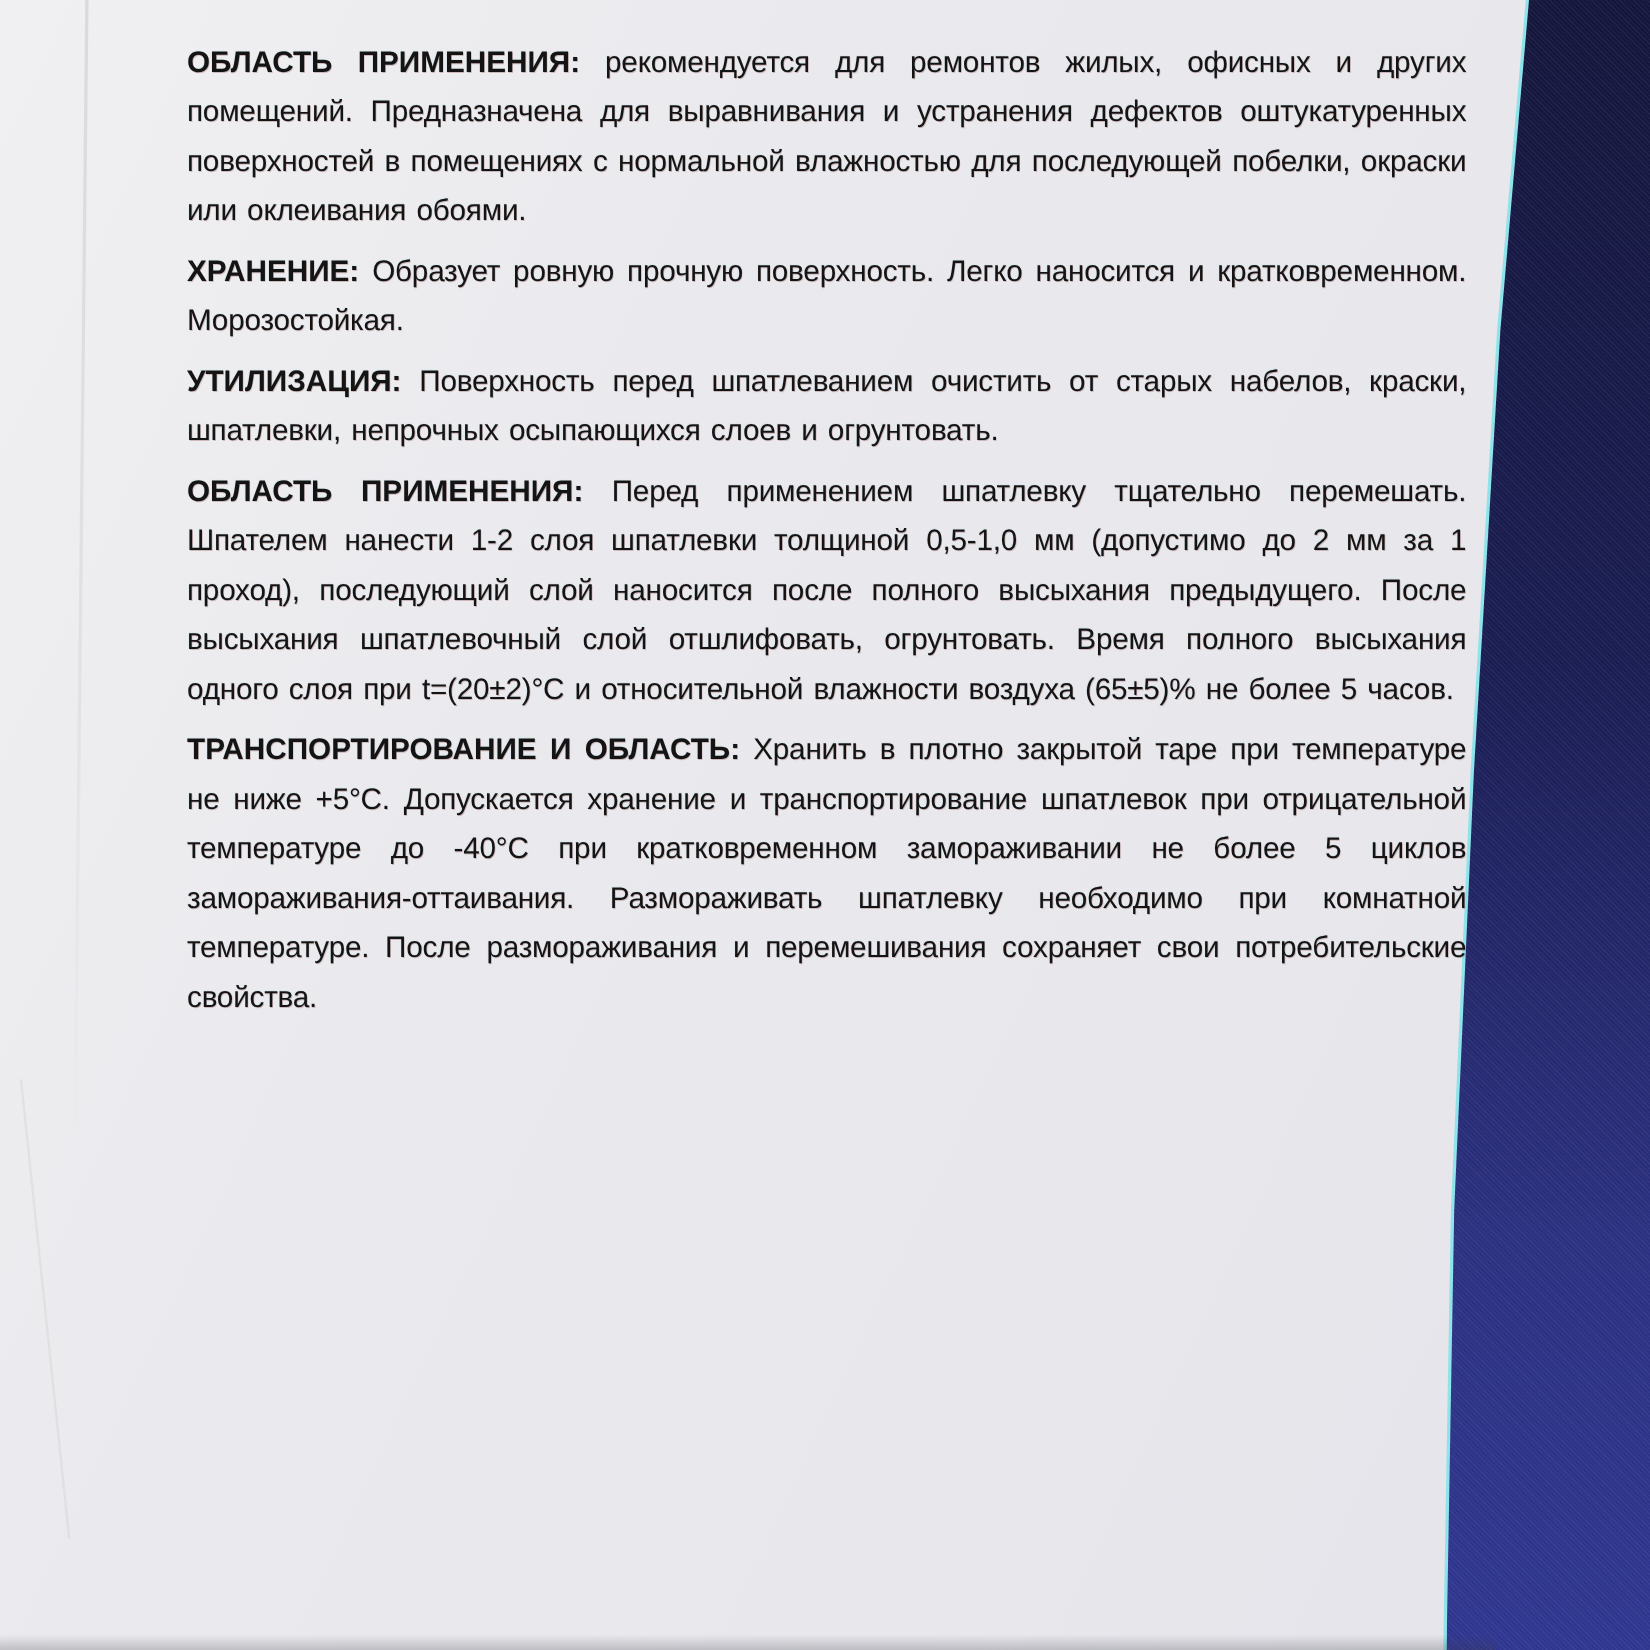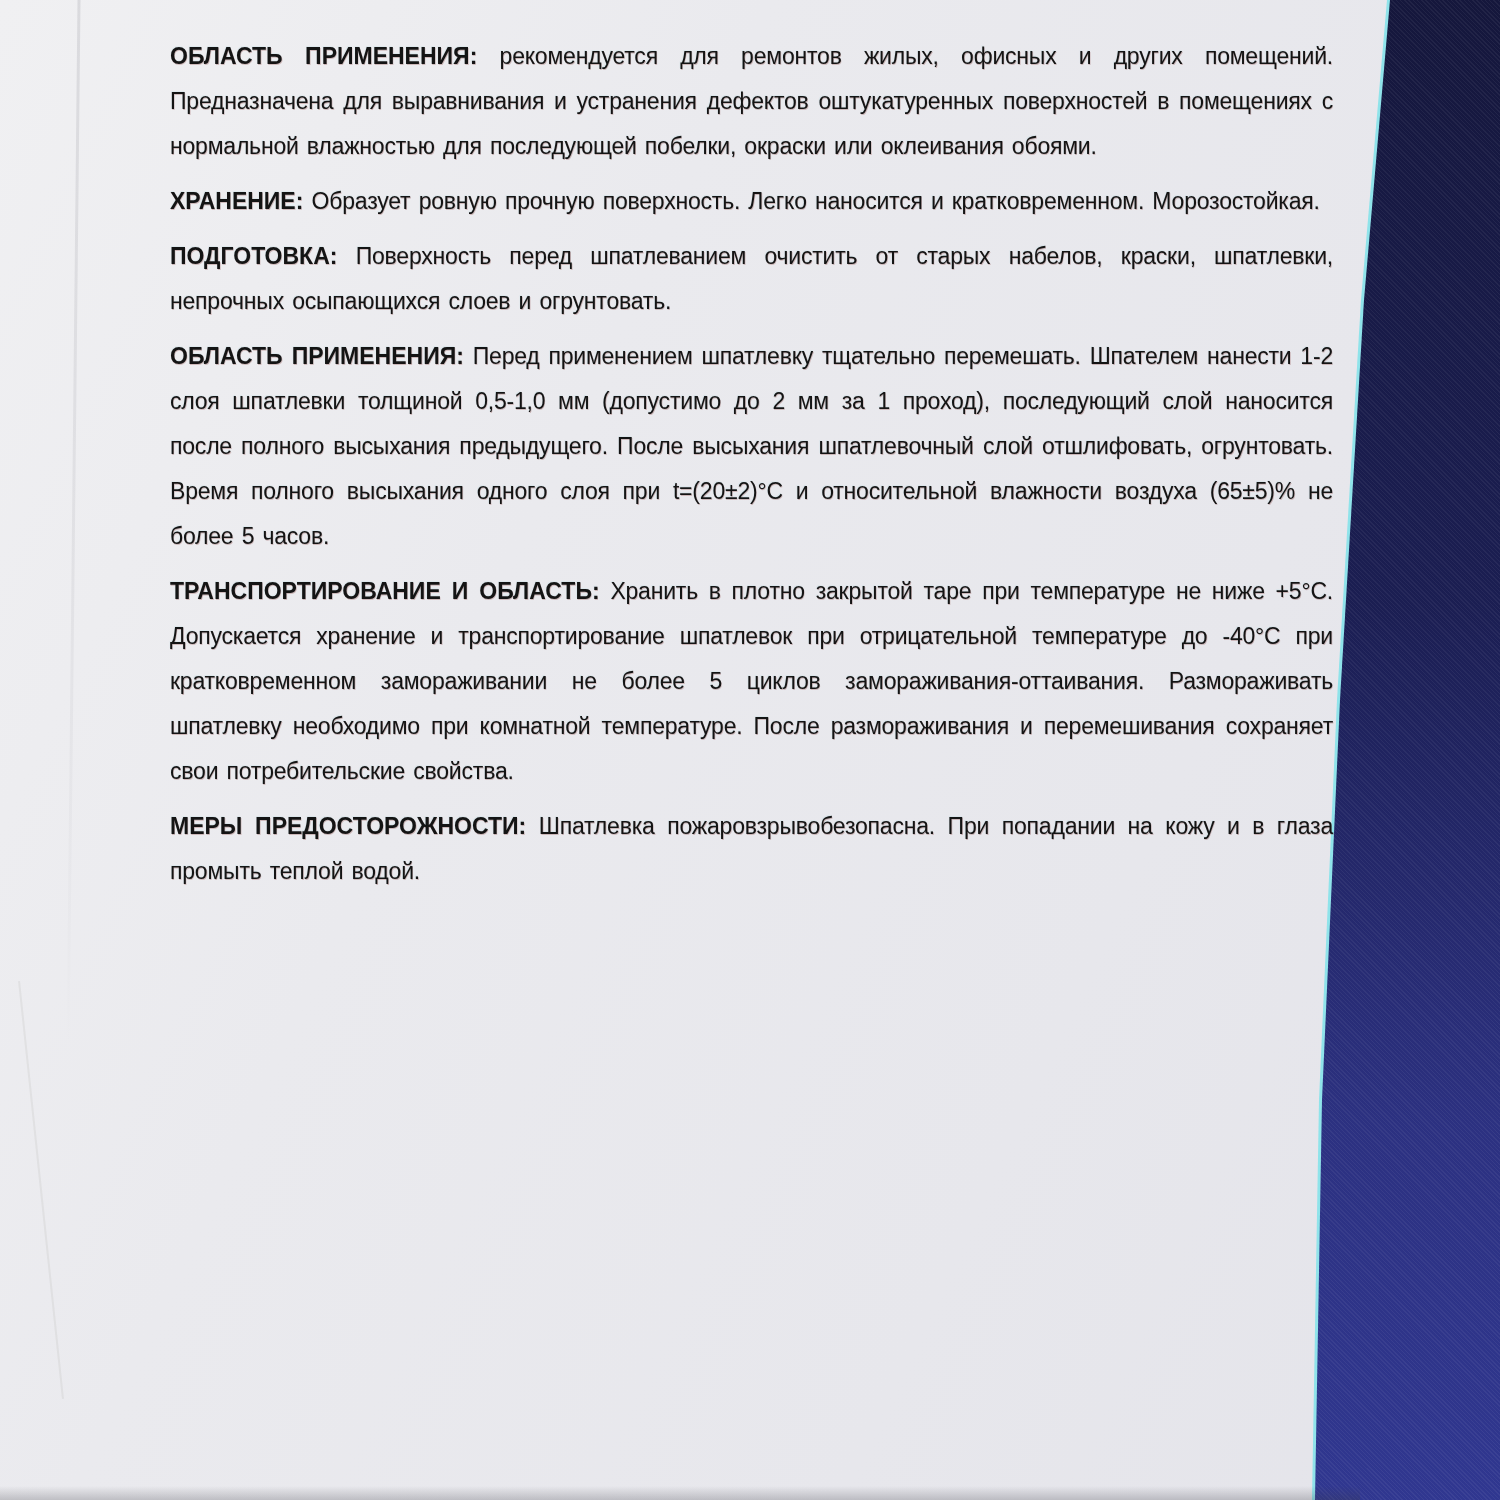--- a/index.html
+++ b/index.html
@@ -86,21 +86,21 @@
   .label-text {
     position: absolute;
     left: 170px;
     top: 34px;
     width: 1163px;
     color: var(--text, #141414);
   }
 
   .section {
     margin: 0 0 10px 0;
-    font-size: 23px;
+    font-size: 27px;
     line-height: 45px;
     letter-spacing: -0.2px;
     word-spacing: 2px;
     text-align: justify;
     text-align-last: left;
     text-shadow: 0.6px 1px 0 rgba(130,55,50,0.28), -0.6px -0.6px 0 rgba(170,215,225,0.22);
   }
 
   .section b {
     font-weight: bold;
@@ -125,35 +125,31 @@
       <b>ОБЛАСТЬ ПРИМЕНЕНИЯ:</b>
       <span>рекомендуется для ремонтов жилых, офисных и других помещений. Предназначена для выравнивания и устранения дефектов оштукатуренных поверхностей в помещениях с нормальной влажностью для последующей побелки, окраски или оклеивания обоями.</span>
     </p>
 
     <p class="section">
       <b>ХРАНЕНИЕ:</b>
       <span>Образует ровную прочную поверхность. Легко наносится и кратковременном. Морозостойкая.</span>
     </p>
 
     <p class="section">
-      <b>ПОДГОТОВКА:</b>
+      <b>УТИЛИЗАЦИЯ:</b>
       <span>Поверхность перед шпатлеванием очистить от старых набелов, краски, шпатлевки, непрочных осыпающихся слоев и огрунтовать.</span>
     </p>
 
     <p class="section">
       <b>ОБЛАСТЬ ПРИМЕНЕНИЯ:</b>
       <span>Перед применением шпатлевку тщательно перемешать. Шпателем нанести 1-2 слоя шпатлевки толщиной 0,5-1,0 мм (допустимо до 2 мм за 1 проход), последующий слой наносится после полного высыхания предыдущего. После высыхания шпатлевочный слой отшлифовать, огрунтовать. Время полного высыхания одного слоя при t=(20±2)°С и относительной влажности воздуха (65±5)% не более 5 часов.</span>
     </p>
 
     <p class="section">
       <b>ТРАНСПОРТИРОВАНИЕ И ОБЛАСТЬ:</b>
       <span>Хранить в плотно закрытой таре при температуре не ниже +5°С. Допускается хранение и транспортирование шпатлевок при отрицательной температуре до -40°С при кратковременном замораживании не более 5 циклов замораживания-оттаивания. Размораживать шпатлевку необходимо при комнатной температуре. После размораживания и перемешивания сохраняет свои потребительские свойства.</span>
     </p>
 
-    <p class="section">
-      <b>МЕРЫ ПРЕДОСТОРОЖНОСТИ:</b>
-      <span>Шпатлевка пожаровзрывобезопасна. При попадании на кожу и в глаза промыть теплой водой.</span>
-    </p>
 
 
 
   </div>
 </div>
 
 </body></html>

